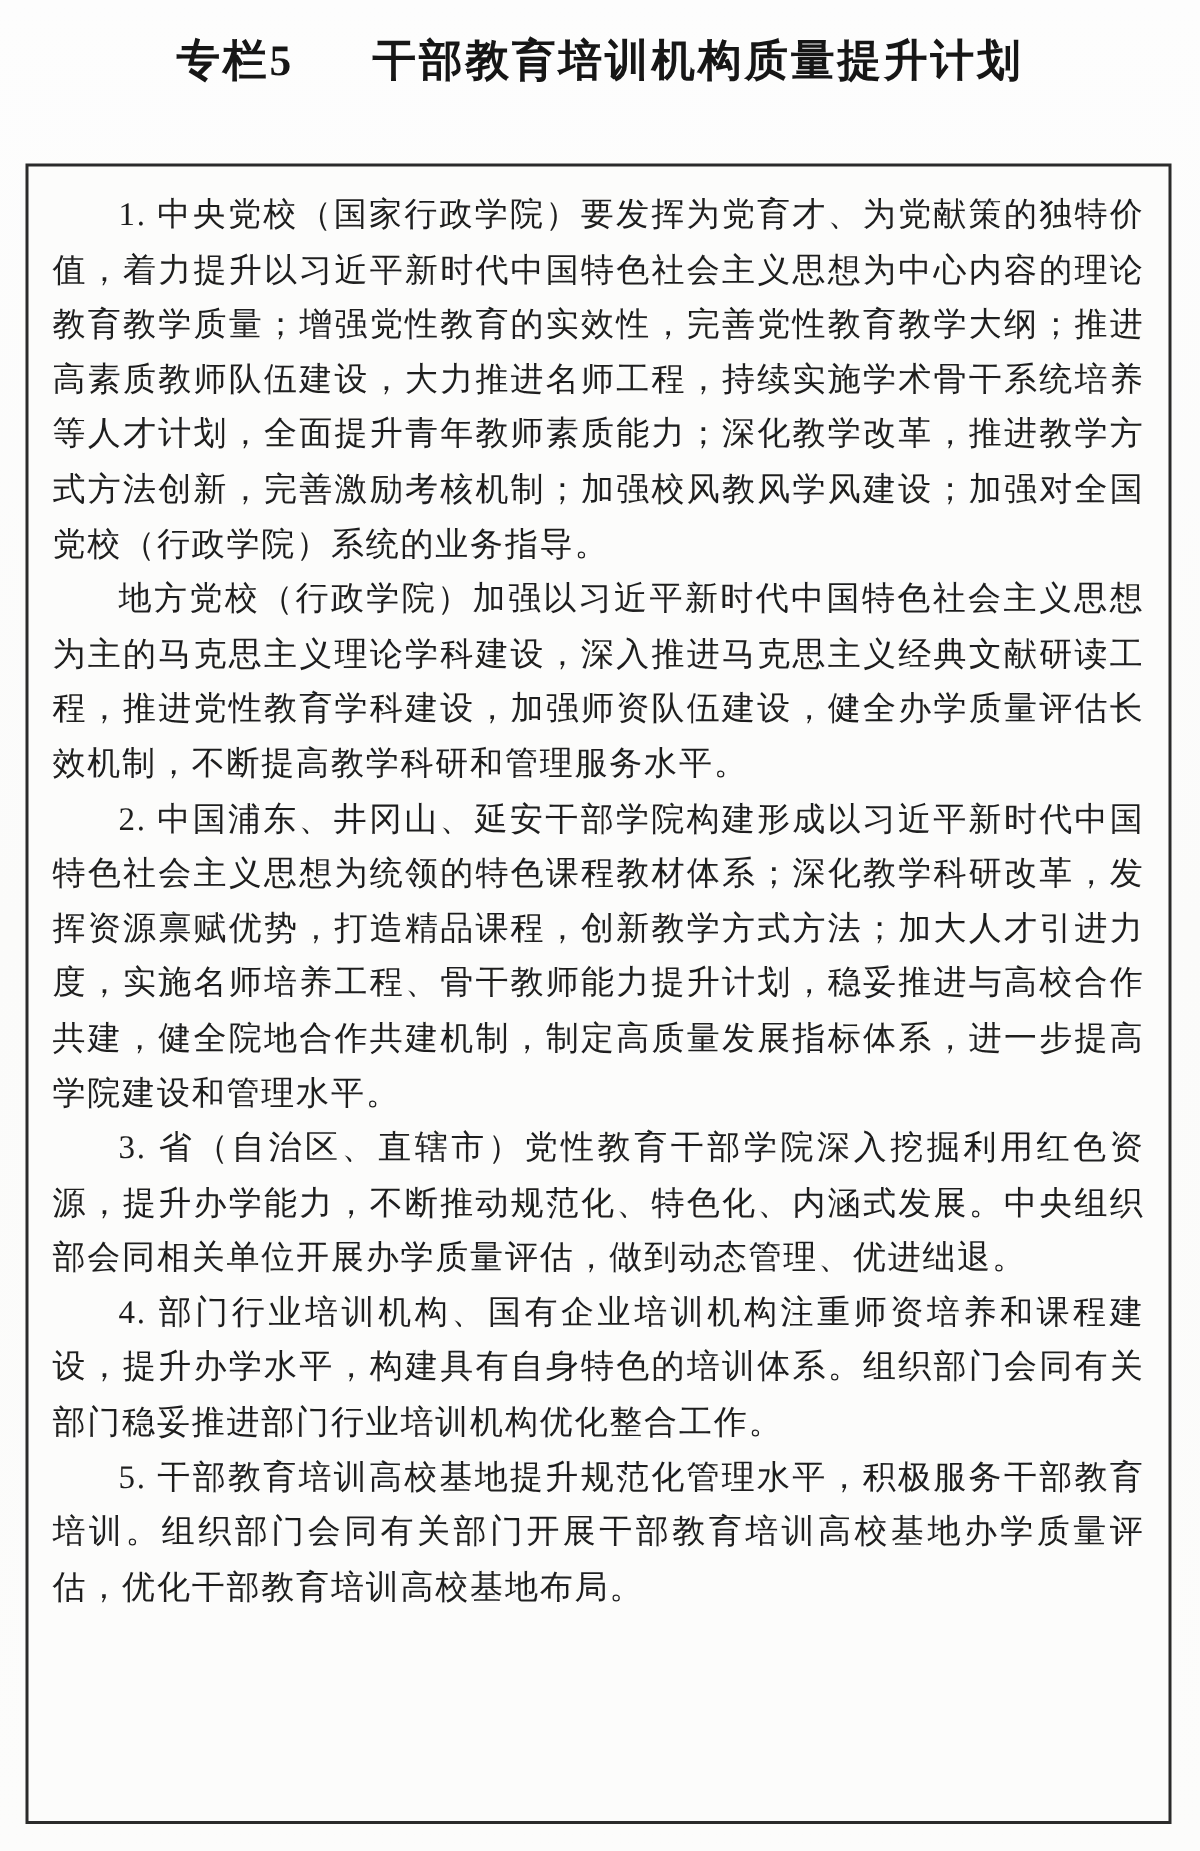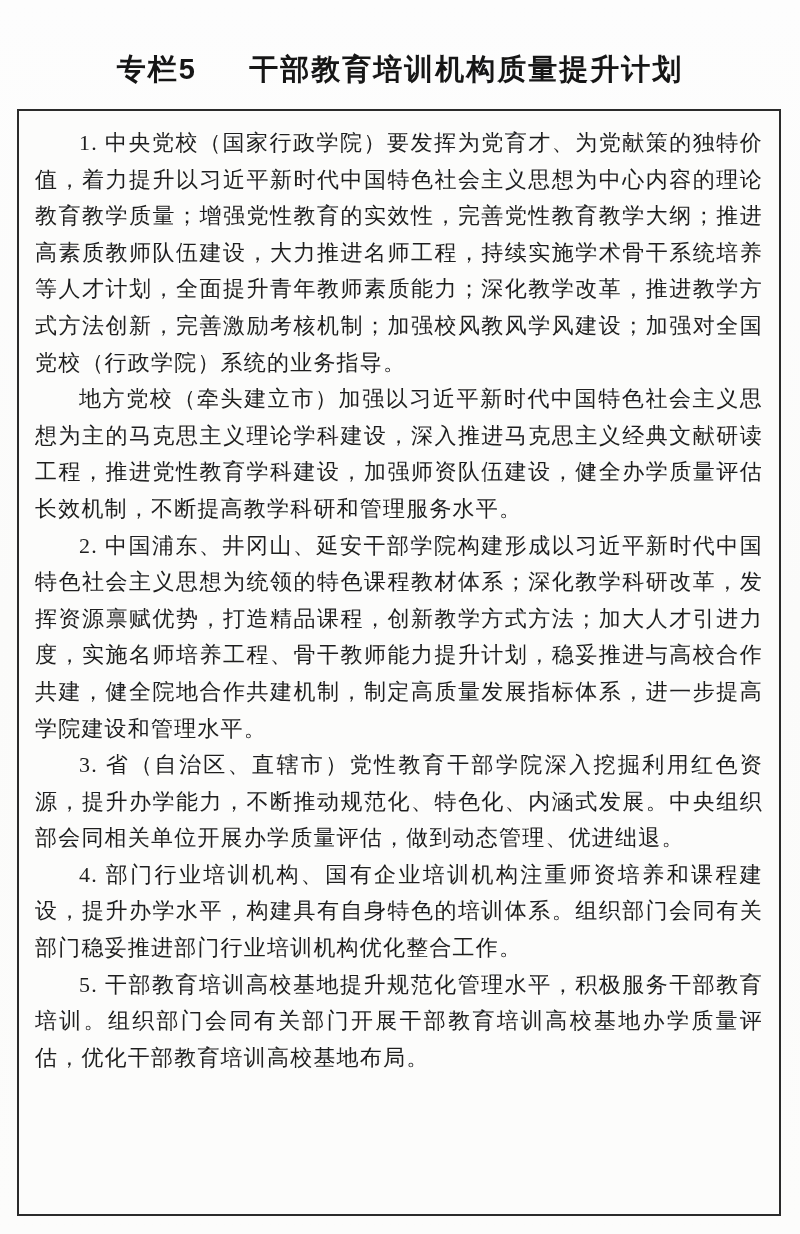--- a/index.html
+++ b/index.html
@@ -11,24 +11,24 @@
     height: 1234px;
     background: #fdfdfc;
     font-family: "Liberation Serif", serif;
     color: #1c1c1c;
     position: relative;
     overflow: hidden;
     
     background-image: linear-gradient(180deg, #fdfdfd 0%, #fbfbfa 50%, #fcfcfb 100%);
   }
   .page-title {
-    margin: 12px;
-    padding-top: 38px;
+    margin: 0;
+    padding-top: 21px;
     text-align: center;
-    font-family: Liberation Sans, sans-serif;
+    font-family: Liberation Serif, serif;
     font-size: 29px;
     font-weight: bold;
     letter-spacing: 2px;
     color: #161616;
     white-space: nowrap;
   }
   .page-title .title-text {
     margin-left: 1.8em;
   }
   .content-box {
@@ -56,20 +56,20 @@
 <body>
 
 <div>
 
   <h1 class="page-title">
     <span class="title-label">专栏5</span><span class="title-text">干部教育培训机构质量提升计划</span>
   </h1>
 
   <div class="content-box">
     <p>1. 中央党校（国家行政学院）要发挥为党育才、为党献策的独特价值，着力提升以习近平新时代中国特色社会主义思想为中心内容的理论教育教学质量；增强党性教育的实效性，完善党性教育教学大纲；推进高素质教师队伍建设，大力推进名师工程，持续实施学术骨干系统培养等人才计划，全面提升青年教师素质能力；深化教学改革，推进教学方式方法创新，完善激励考核机制；加强校风教风学风建设；加强对全国党校（行政学院）系统的业务指导。</p>
-    <p>地方党校（牵头建立市）加强以习近平新时代中国特色社会主义思想为主的马克思主义理论学科建设，深入推进马克思主义经典文献研读工程，推进党性教育学科建设，加强师资队伍建设，健全办学质量评估长效机制，不断提高教学科研和管理服务水平。</p>
+    <p>地方党校（行政学院）加强以习近平新时代中国特色社会主义思想为主的马克思主义理论学科建设，深入推进马克思主义经典文献研读工程，推进党性教育学科建设，加强师资队伍建设，健全办学质量评估长效机制，不断提高教学科研和管理服务水平。</p>
     <p>2. 中国浦东、井冈山、延安干部学院构建形成以习近平新时代中国特色社会主义思想为统领的特色课程教材体系；深化教学科研改革，发挥资源禀赋优势，打造精品课程，创新教学方式方法；加大人才引进力度，实施名师培养工程、骨干教师能力提升计划，稳妥推进与高校合作共建，健全院地合作共建机制，制定高质量发展指标体系，进一步提高学院建设和管理水平。</p>
     <p>3. 省（自治区、直辖市）党性教育干部学院深入挖掘利用红色资源，提升办学能力，不断推动规范化、特色化、内涵式发展。中央组织部会同相关单位开展办学质量评估，做到动态管理、优进绌退。</p>
     <p>4. 部门行业培训机构、国有企业培训机构注重师资培养和课程建设，提升办学水平，构建具有自身特色的培训体系。组织部门会同有关部门稳妥推进部门行业培训机构优化整合工作。</p>
     <p>5. 干部教育培训高校基地提升规范化管理水平，积极服务干部教育培训。组织部门会同有关部门开展干部教育培训高校基地办学质量评估，优化干部教育培训高校基地布局。</p>
   </div>
 
 </div>
 
 </body></html>

